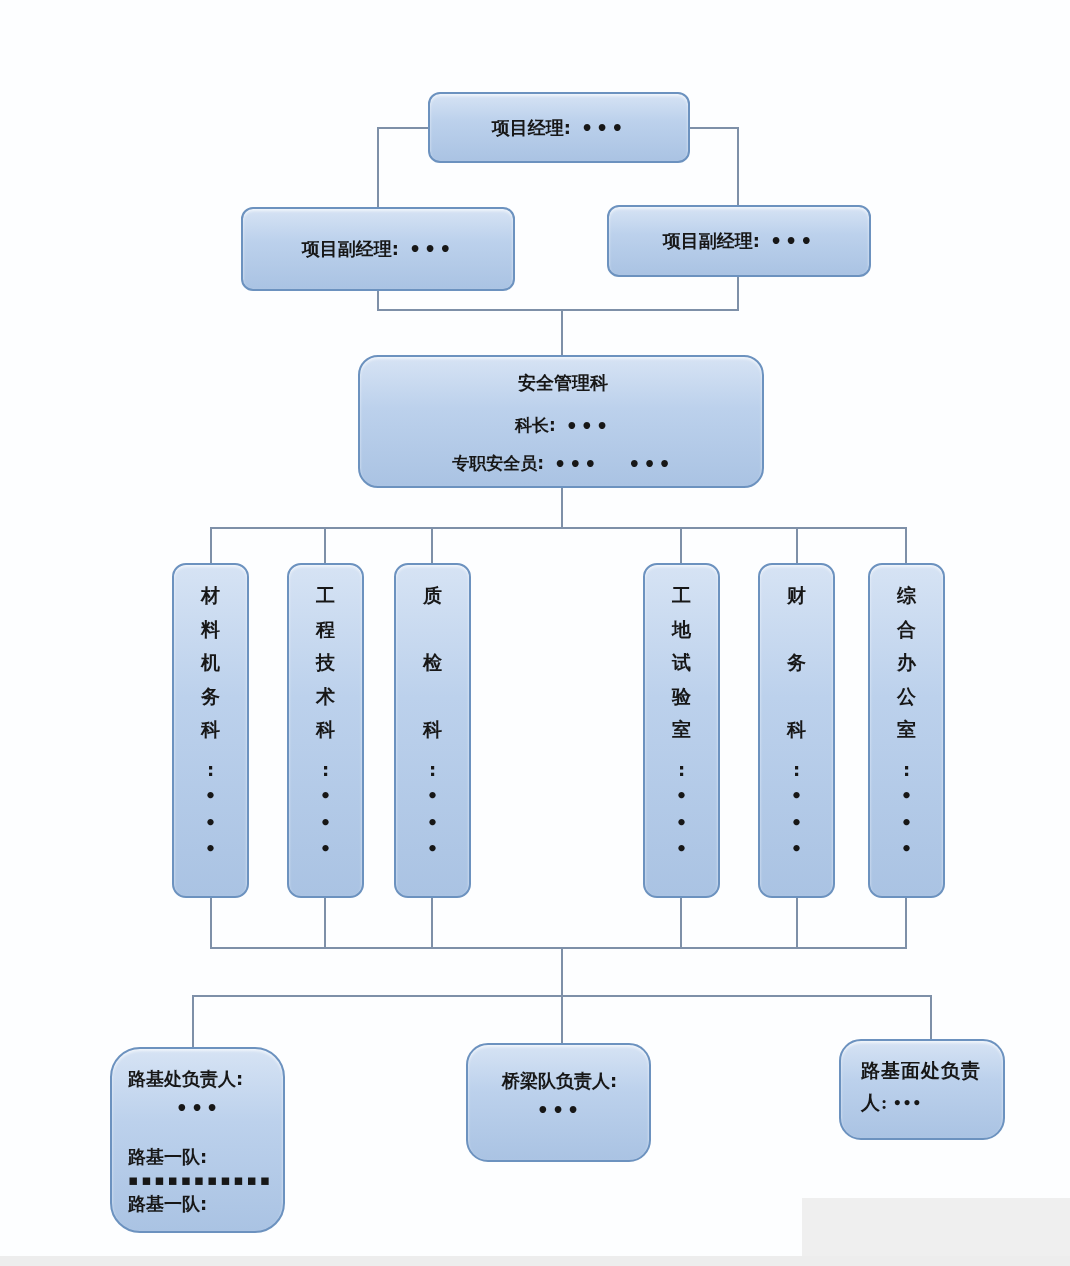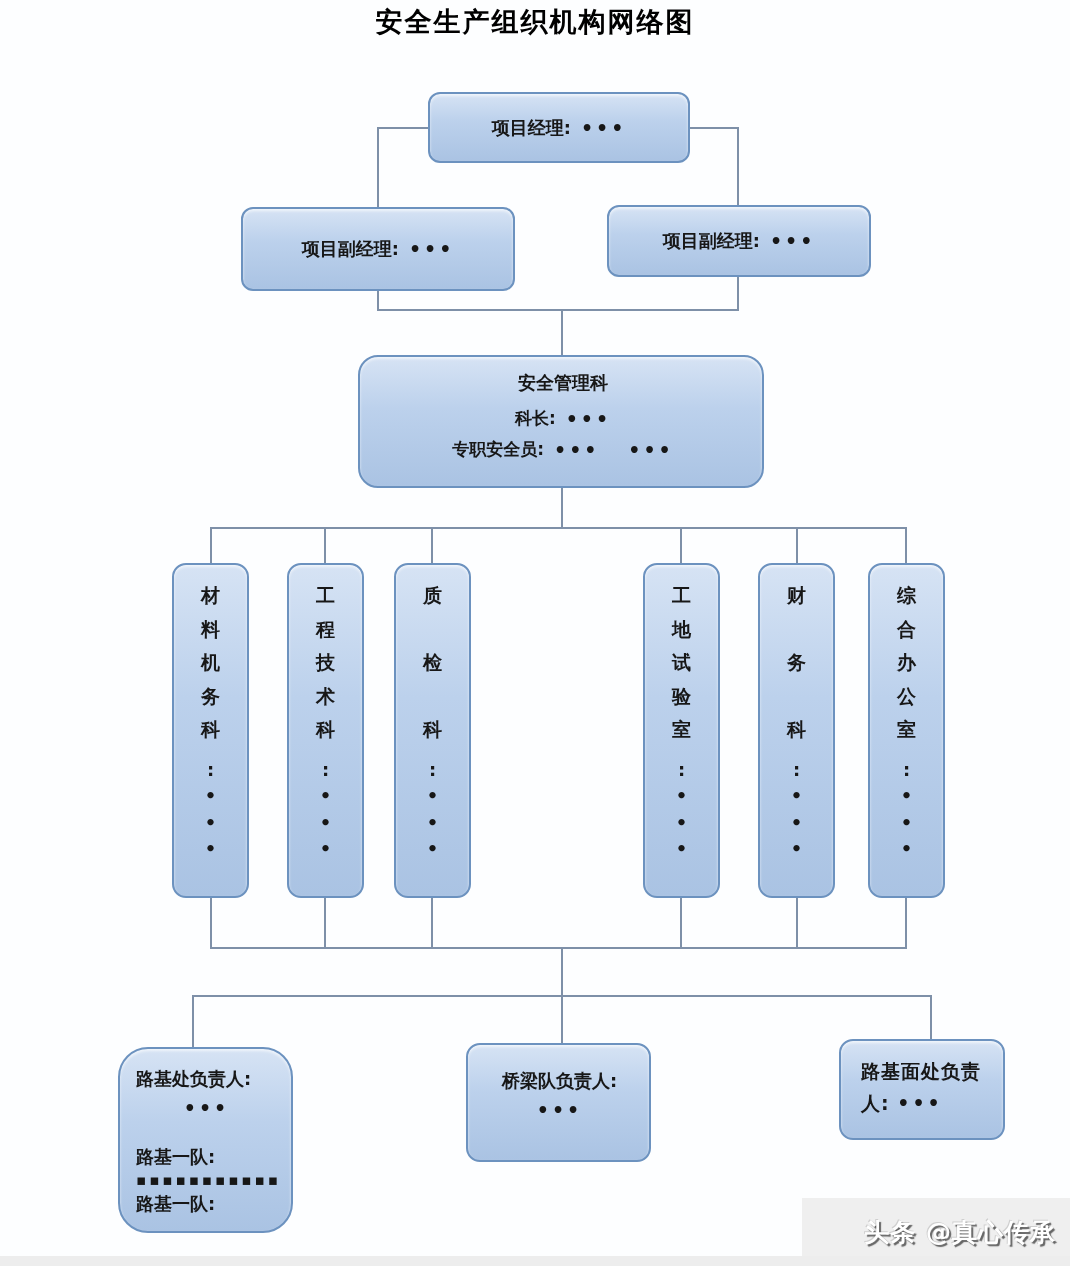--- a/index.html
+++ b/index.html
@@ -13,50 +13,49 @@
   .vl{width:2px;}
   
   .node{position:absolute;box-sizing:border-box;border:2px solid #6c92bf;border-radius:12px;
         background:linear-gradient(180deg,#d6e3f4 0%,#bcd1ec 40%,#aac3e3 100%);
         box-shadow:inset 0 2px 3px rgba(255,255,255,.65);
         display:flex;align-items:center;justify-content:center;gap:10px;
         font-weight:700;font-size:18px;color:#171717;}
   .dots{white-space:pre;letter-spacing:3px;font-size:19px;}
   
   .safety{flex-direction:column;align-items:stretch;justify-content:flex-start;
-          padding:14px 22px 0 26px;gap:8px;border-radius:20px;}
+          padding:14px 22px 0 26px;gap:15px;border-radius:20px;}
   .safety-title{text-align:center;font-size:18px;margin-bottom:4px;}
   .safety-row{display:flex;gap:10px;align-items:center;font-size:17px;justify-content:center;}
   
   .vnode{flex-direction:column;justify-content:flex-start;padding-top:18px;border-radius:14px;gap:0;}
   .vname{display:flex;flex-direction:column;justify-content:space-between;align-items:center;
          height:160px;font-size:19px;}
   .vsuffix{display:flex;flex-direction:column;justify-content:space-between;align-items:center;
            height:100px;margin-top:16px;font-size:18px;}
   
   .team{flex-direction:column;justify-content:flex-start;align-items:stretch;
-        padding:16px 14px 0 16px;gap:2px;border-radius:14px;font-size:18px;}
+        padding:16px 14px 0 16px;gap:2px;border-radius:22px;font-size:18px;}
   .team-row{line-height:1.5;}
   .t-center{text-align:center;}
   .t-gap{margin-top:18px;}
   .squares{letter-spacing:3px;font-size:15px;line-height:1.1;white-space:nowrap;overflow:hidden;}
-  .surface-text{padding:4px 2px 0 4px;font-size:19px;line-height:1.7;letter-spacing:1px;}
+  .surface-text{padding:4px 2px 0 4px;font-size:19px;line-height:1.7;letter-spacing:1px;font-family:Liberation Serif, serif;}
   
   .wm-patch{position:absolute;left:802px;top:1198px;width:268px;height:68px;background:#efefef;}
   .wm-strip{position:absolute;left:0;top:1256px;width:1070px;height:10px;background:#ededed;}
   .watermark{position:absolute;right:14px;top:1216px;font-size:25px;font-weight:700;
              color:#ffffff;letter-spacing:1px;
              text-shadow:2px 2px 1px rgba(85,85,85,.9), -1px -1px 0 rgba(160,160,160,.4);}
 </style>
 </head>
 <body>
 
 <div class="canvas">
 
-  <div class="page-title">安全生产组织机构网络图</div>
 
   <div class="hl" style="left:377px;top:127px;width:53px;"></div>
   <div class="hl" style="left:686px;top:127px;width:53px;"></div>
   <div class="vl" style="left:377px;top:127px;height:80px;"></div>
   <div class="vl" style="left:737px;top:127px;height:79px;"></div>
   <div class="vl" style="left:377px;top:274px;height:36px;"></div>
   <div class="vl" style="left:737px;top:276px;height:34px;"></div>
   <div class="hl" style="left:377px;top:309px;width:362px;"></div>
   <div class="vl" style="left:561px;top:309px;height:47px;"></div>
   <div class="vl" style="left:561px;top:486px;height:42px;"></div>
@@ -185,21 +184,21 @@
         <span>室</span>
       </div>
     <div class="vsuffix">
         <span>:</span>
         <span>•</span>
         <span>•</span>
         <span>•</span>
       </div>
   </div>
 
-  <div class="node team" style="left:118px;top:1047px;width:175px;height:186px;border-radius:30px;">
+  <div class="node team" style="left:110px;top:1047px;width:175px;height:186px;border-radius:30px;">
     <div class="team-row">路基处负责人:</div>
     <div class="team-row t-center dots">•••</div>
     <div class="team-row t-gap">路基一队:</div>
     <div class="team-row squares">▪▪▪▪▪▪▪▪▪▪▪▪</div>
     <div class="team-row">路基一队:</div>
   </div>
 
   <div class="node team" style="left:466px;top:1043px;width:185px;height:119px;padding-top:22px;">
     <div class="team-row t-center">桥梁队负责人:</div>
     <div class="team-row t-center dots">•••</div>
@@ -207,15 +206,14 @@
 
   <div class="node team" style="left:839px;top:1039px;width:166px;height:101px;padding-top:10px;">
     <div class="surface-text">
       <span>路基面处负责人:</span>
       <span class="dots">•••</span>
     </div>
   </div>
 
   <div class="wm-patch"></div>
   <div class="wm-strip"></div>
-  <div class="watermark">头条 @真心传承</div>
 
 </div>
 
 </body></html>

